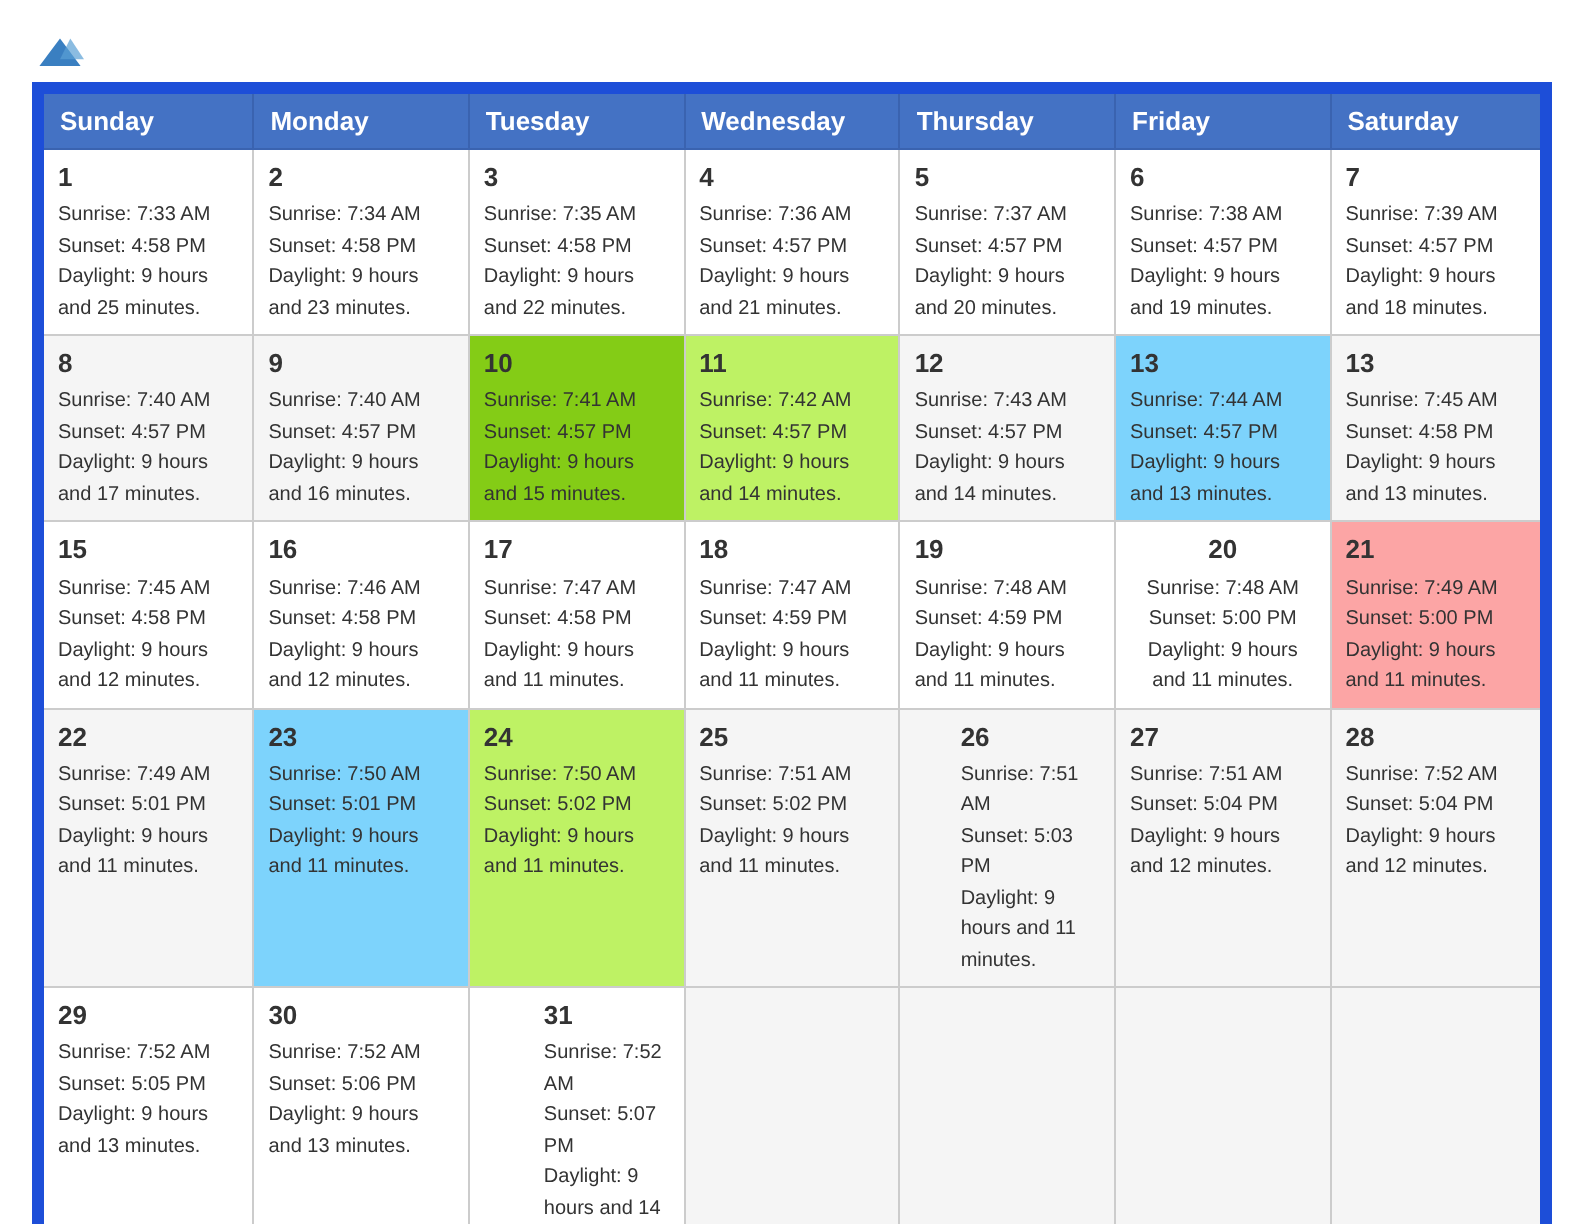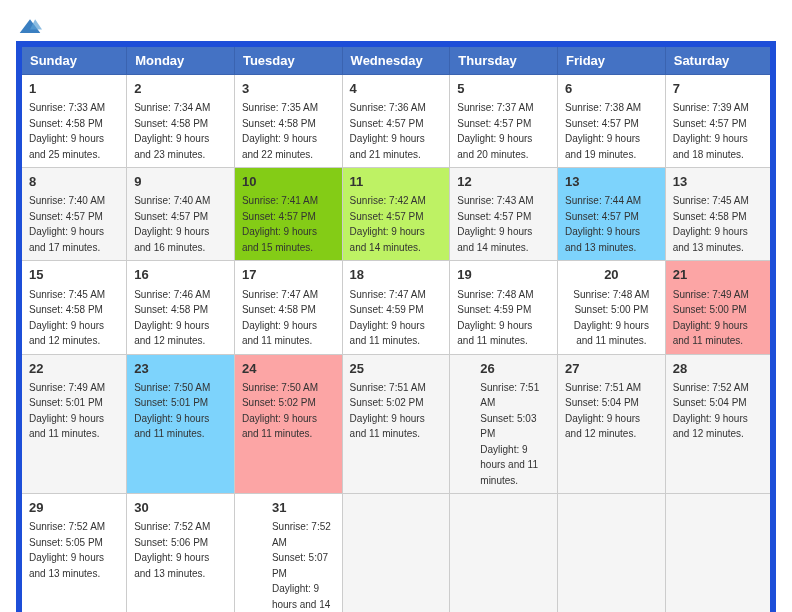--- a/index.html
+++ b/index.html
@@ -156,21 +156,21 @@
         <td style="background: rgb(255, 255, 255);"><span class="day-num">16</span><span class="day-info">Sunrise: 7:46 AM<br>Sunset: 4:58 PM<br>Daylight: 9 hours and 12 minutes.</span></td>
         <td style="background: rgb(255, 255, 255);"><span class="day-num">17</span><span class="day-info">Sunrise: 7:47 AM<br>Sunset: 4:58 PM<br>Daylight: 9 hours and 11 minutes.</span></td>
         <td style="background: rgb(255, 255, 255); margin-left: 28px;"><span class="day-num">18</span><span class="day-info">Sunrise: 7:47 AM<br>Sunset: 4:59 PM<br>Daylight: 9 hours and 11 minutes.</span></td>
         <td style="background: rgb(255, 255, 255);"><span class="day-num">19</span><span class="day-info">Sunrise: 7:48 AM<br>Sunset: 4:59 PM<br>Daylight: 9 hours and 11 minutes.</span></td>
         <td style="background: rgb(255, 255, 255); text-align: center;"><span class="day-num">20</span><span class="day-info">Sunrise: 7:48 AM<br>Sunset: 5:00 PM<br>Daylight: 9 hours and 11 minutes.</span></td>
         <td style="background: #fca5a5;"><span class="day-num">21</span><span class="day-info">Sunrise: 7:49 AM<br>Sunset: 5:00 PM<br>Daylight: 9 hours and 11 minutes.</span></td>
       </tr>
       <tr>
         <td style="background: rgb(245, 245, 245);"><span class="day-num">22</span><span class="day-info">Sunrise: 7:49 AM<br>Sunset: 5:01 PM<br>Daylight: 9 hours and 11 minutes.</span></td>
         <td style="background: #7dd3fc;"><span class="day-num">23</span><span class="day-info">Sunrise: 7:50 AM<br>Sunset: 5:01 PM<br>Daylight: 9 hours and 11 minutes.</span></td>
-        <td style="background: #fca5a5;"><span class="day-num">24</span><span class="day-info">Sunrise: 7:50 AM<br>Sunset: 5:02 PM<br>Daylight: 9 hours and 11 minutes.</span></td>
+        <td style="background: #bef264;"><span class="day-num">24</span><span class="day-info">Sunrise: 7:50 AM<br>Sunset: 5:02 PM<br>Daylight: 9 hours and 11 minutes.</span></td>
         <td style="background: rgb(245, 245, 245);"><span class="day-num">25</span><span class="day-info">Sunrise: 7:51 AM<br>Sunset: 5:02 PM<br>Daylight: 9 hours and 11 minutes.</span></td>
         <td style="background: rgb(245, 245, 245); padding-left: 30px;"><span class="day-num">26</span><span class="day-info">Sunrise: 7:51 AM<br>Sunset: 5:03 PM<br>Daylight: 9 hours and 11 minutes.</span></td>
         <td style="background: rgb(245, 245, 245);"><span class="day-num">27</span><span class="day-info">Sunrise: 7:51 AM<br>Sunset: 5:04 PM<br>Daylight: 9 hours and 12 minutes.</span></td>
         <td style="background: rgb(245, 245, 245);"><span class="day-num">28</span><span class="day-info">Sunrise: 7:52 AM<br>Sunset: 5:04 PM<br>Daylight: 9 hours and 12 minutes.</span></td>
       </tr>
       <tr>
         <td style="background: rgb(255, 255, 255);"><span class="day-num">29</span><span class="day-info">Sunrise: 7:52 AM<br>Sunset: 5:05 PM<br>Daylight: 9 hours and 13 minutes.</span></td>
         <td style="background: rgb(255, 255, 255);"><span class="day-num">30</span><span class="day-info">Sunrise: 7:52 AM<br>Sunset: 5:06 PM<br>Daylight: 9 hours and 13 minutes.</span></td>
         <td style="background: rgb(255, 255, 255); padding-left: 37px;"><span class="day-num">31</span><span class="day-info">Sunrise: 7:52 AM<br>Sunset: 5:07 PM<br>Daylight: 9 hours and 14 minutes.</span></td>
         <td class="empty-cell"></td>

